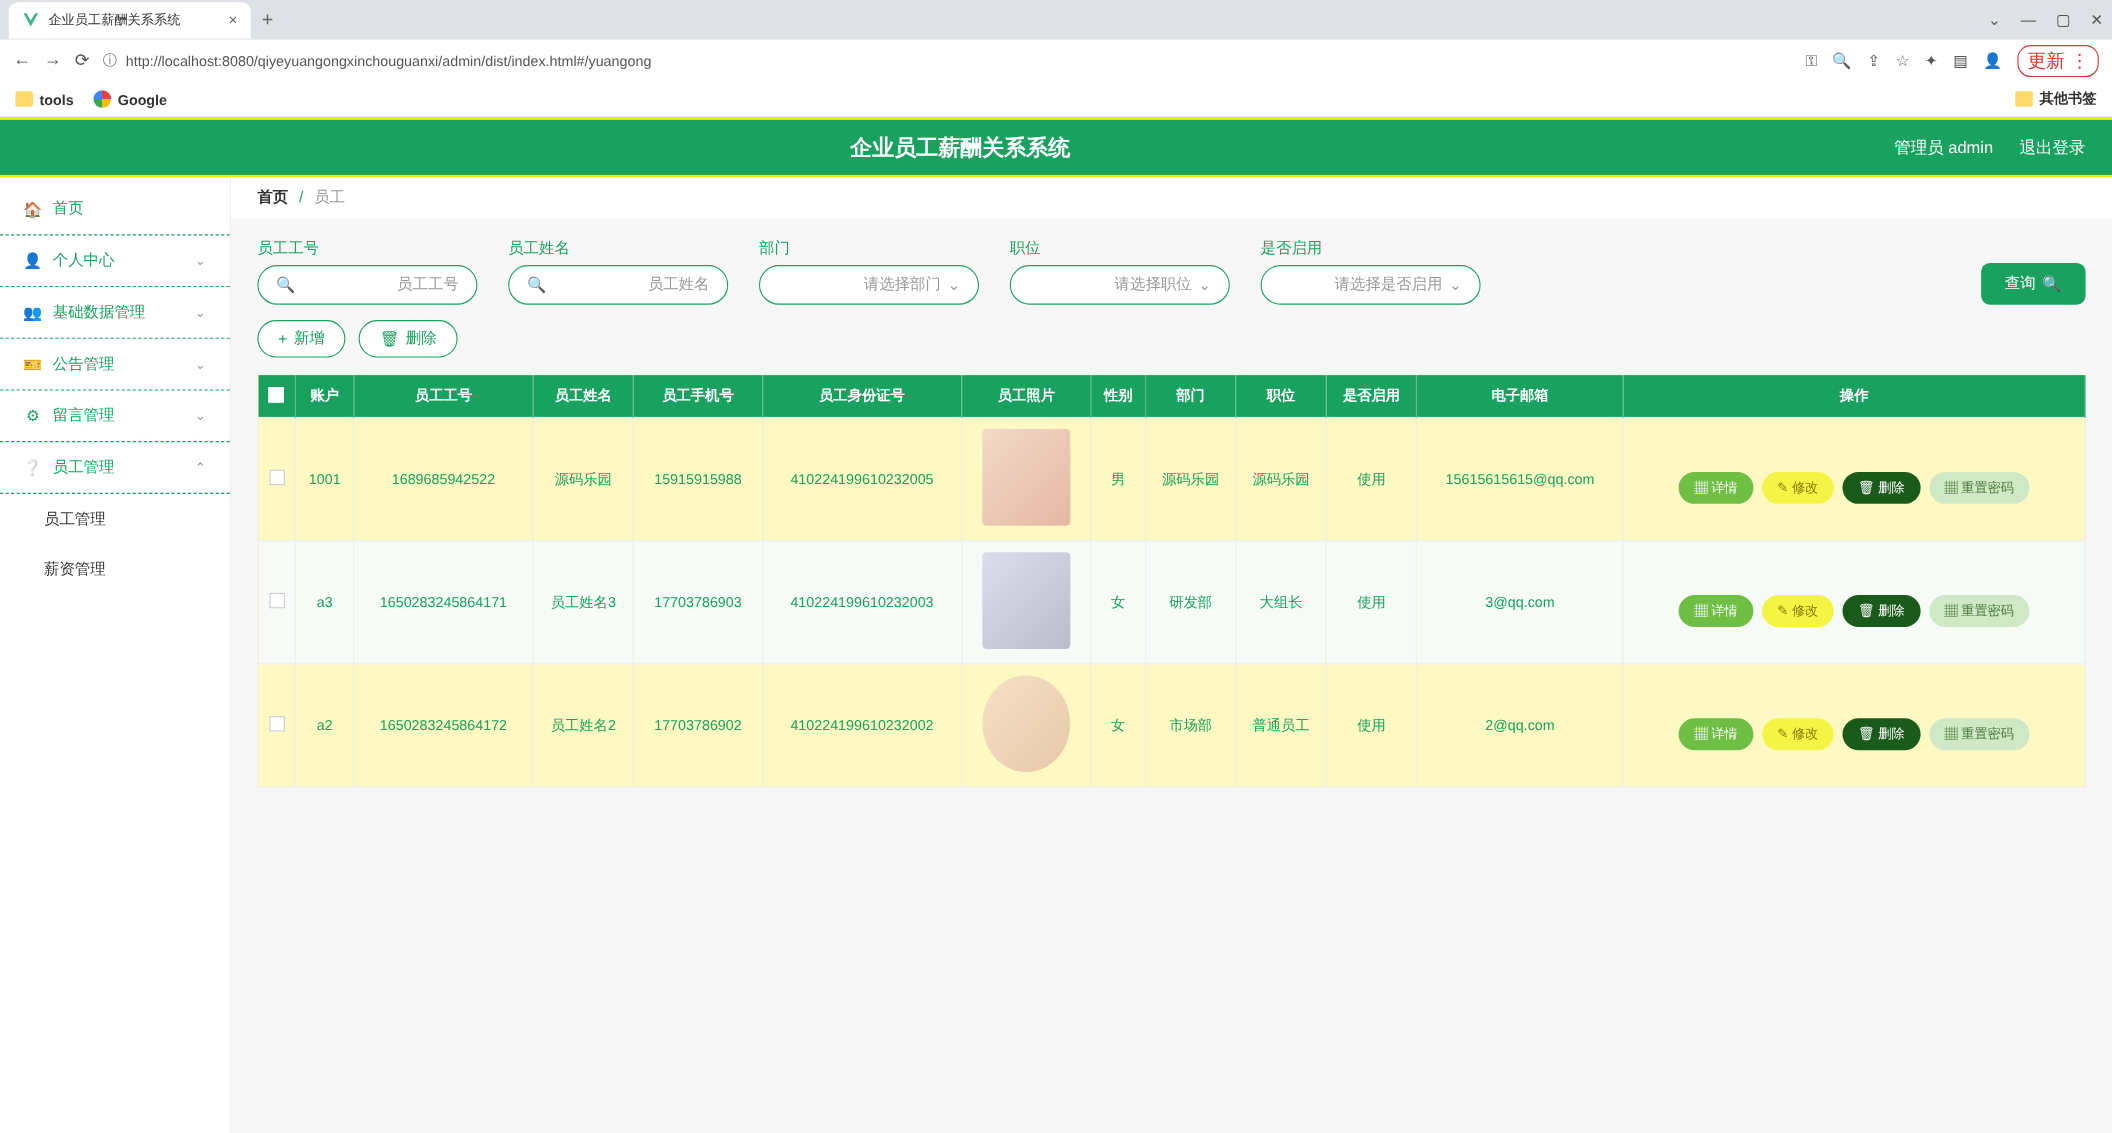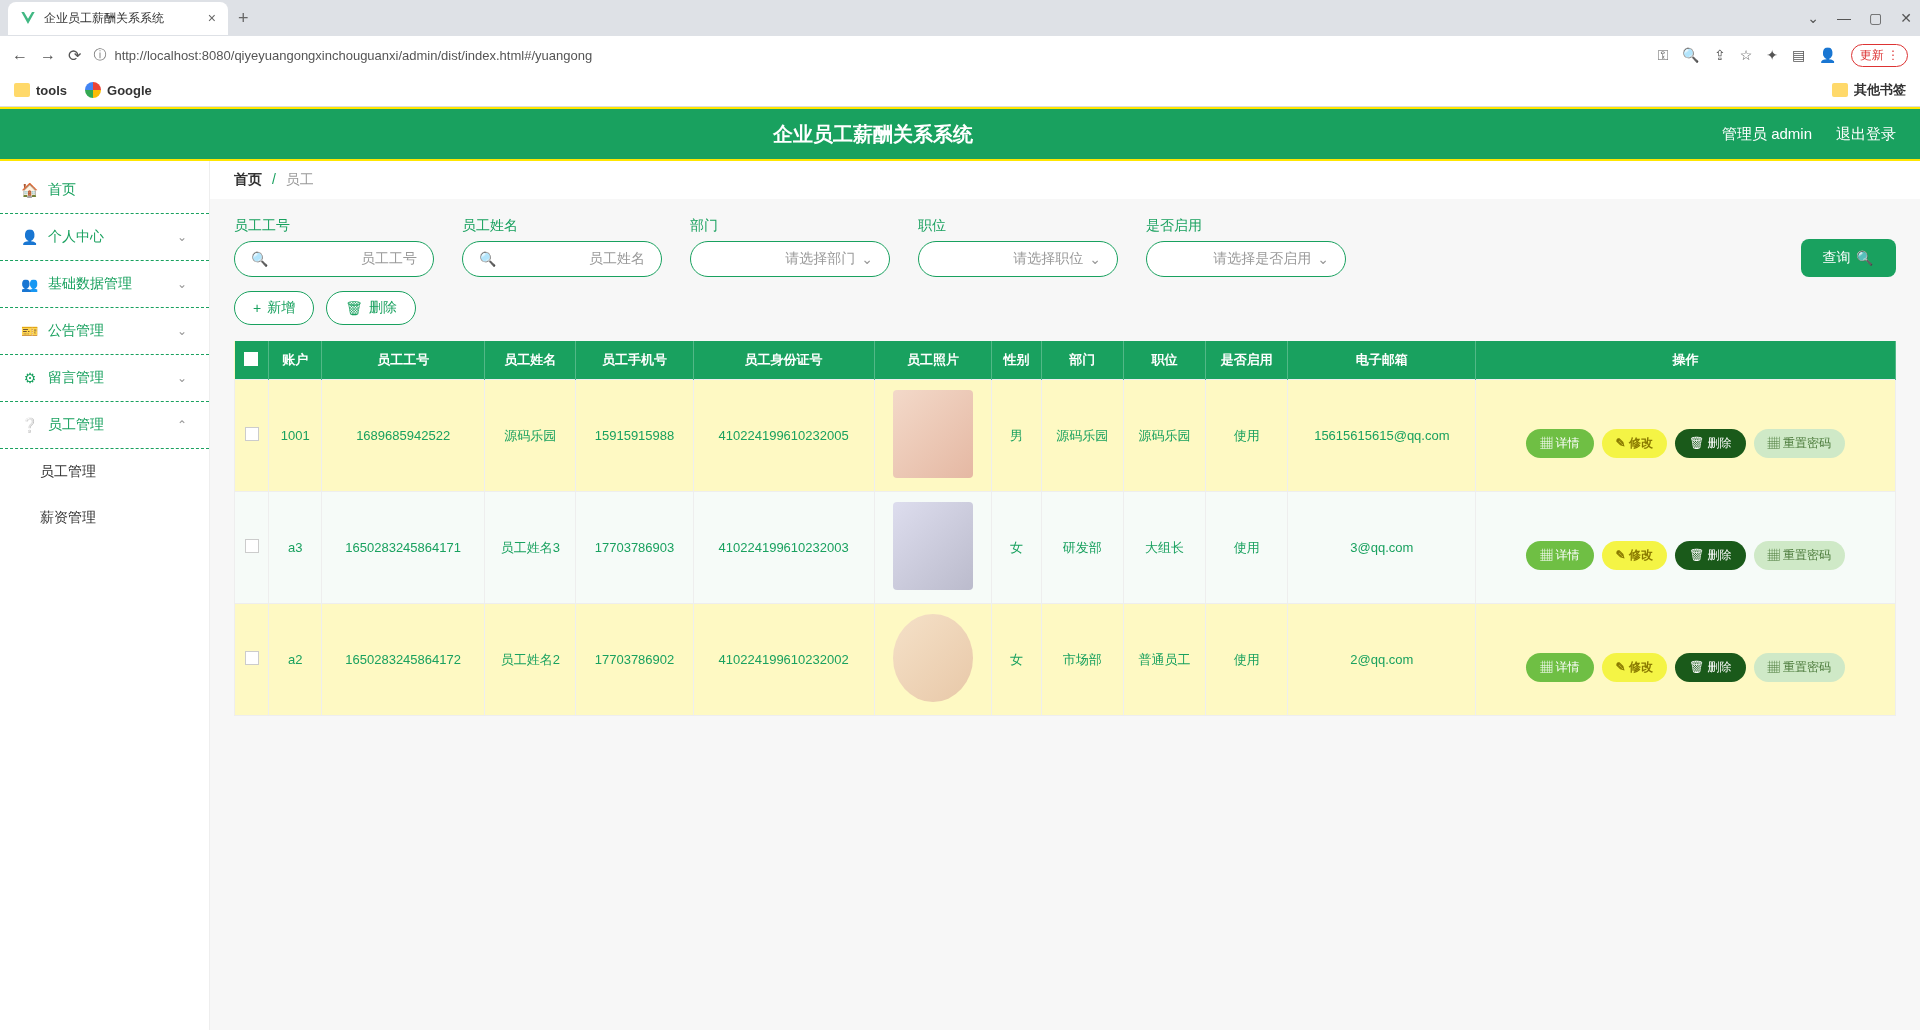--- a/index.html
+++ b/index.html
@@ -14,21 +14,21 @@
 .tab-close { color: #666; cursor: pointer; }
 .new-tab { padding: 0 10px; color: #666; font-size: 18px; cursor: pointer; }
 .window-controls { margin-left: auto; display: flex; gap: 18px; color: #555; }
 .window-controls span { cursor: pointer; }
 
 .address-bar { display: flex; align-items: center; height: 38px; padding: 0 12px; gap: 12px; }
 .nav-btn { color: #555; cursor: pointer; font-size: 16px; }
 .url-box { flex: 1; display: flex; align-items: center; gap: 8px; font-size: 13px; color: #555; }
 .url-box .proto-icon { color: #777; }
 .right-icons { display: flex; gap: 14px; align-items: center; color: #555; }
-.update-btn { border: 1px solid #d33; color: #d33; padding: 2px 8px; border-radius: 12px; font-size: 12px; cursor: pointer; }
+.update-btn { border: 1px solid #d33; color: #d33; padding: 2px 8px; border-radius: 12px; font-size: 17px; cursor: pointer; }
 
 .bookmarks-bar { display: flex; align-items: center; height: 32px; padding: 0 14px; gap: 18px; font-size: 13px; }
 .bookmark-item { display: flex; align-items: center; gap: 6px; cursor: pointer; font-weight: bold; }
 .bm-folder { width: 16px; height: 14px; background: #ffd96a; border-radius: 2px; }
 .google-ico { width: 16px; height: 16px; border-radius: 50%; background: conic-gradient(#ea4335 0 25%, #fbbc05 25% 50%, #34a853 50% 75%, #4285f4 75%); }
 .other-bm { margin-left: auto; padding-left: 36px; }
 
 
 .app-header { background: #19a15f; color: #fff; height: 54px; display: flex; align-items: center; padding: 0 24px; border-top: 2px solid #ffe600; border-bottom: 2px solid #ffe600; }
 .app-title { flex: 1; text-align: center; font-size: 20px; font-weight: bold; }
@@ -67,21 +67,21 @@
 tbody tr:nth-child(even) { background: #f6fbf8; }
 .checkbox { width: 14px; height: 14px; border: 1px solid #ccc; display: inline-block; background: #fff; }
 thead .checkbox { border-color: #fff; }
 .avatar-img { width: 80px; height: 88px; background: linear-gradient(135deg,#f3d9c9,#e5b8a3); border-radius: 4px; display: inline-block; }
 .avatar-img.r2 { background: linear-gradient(135deg,#dde,#bbc); }
 .avatar-img.r3 { background: linear-gradient(135deg,#f5e1c8,#e8c8a8); border-radius: 50%; }
 
 .op-btns { display: flex; flex-wrap: wrap; gap: 8px; justify-content: center; }
 .op-btn { border-radius: 16px; padding: 6px 14px; font-size: 12px; color: #fff; cursor: pointer; display: flex; align-items: center; gap: 4px; margin-top: 16px; }
 .op-detail { background: #6fbf44; }
-.op-edit { background: #f4f445; color: #8a7a00; font-weight: bold; }
+.op-edit { background: #f4f445; color: #8a7a00; }
 .op-del { background: #1a5a1a; }
 .op-reset { background: #cfe9c7; color: #4a7a3a; }
 </style>
 </head>
 <body>
 
 <div class="browser-chrome">
   <div class="tab-bar">
     <div class="tab">
       <svg class="tab-icon" viewBox="0 0 24 24">

